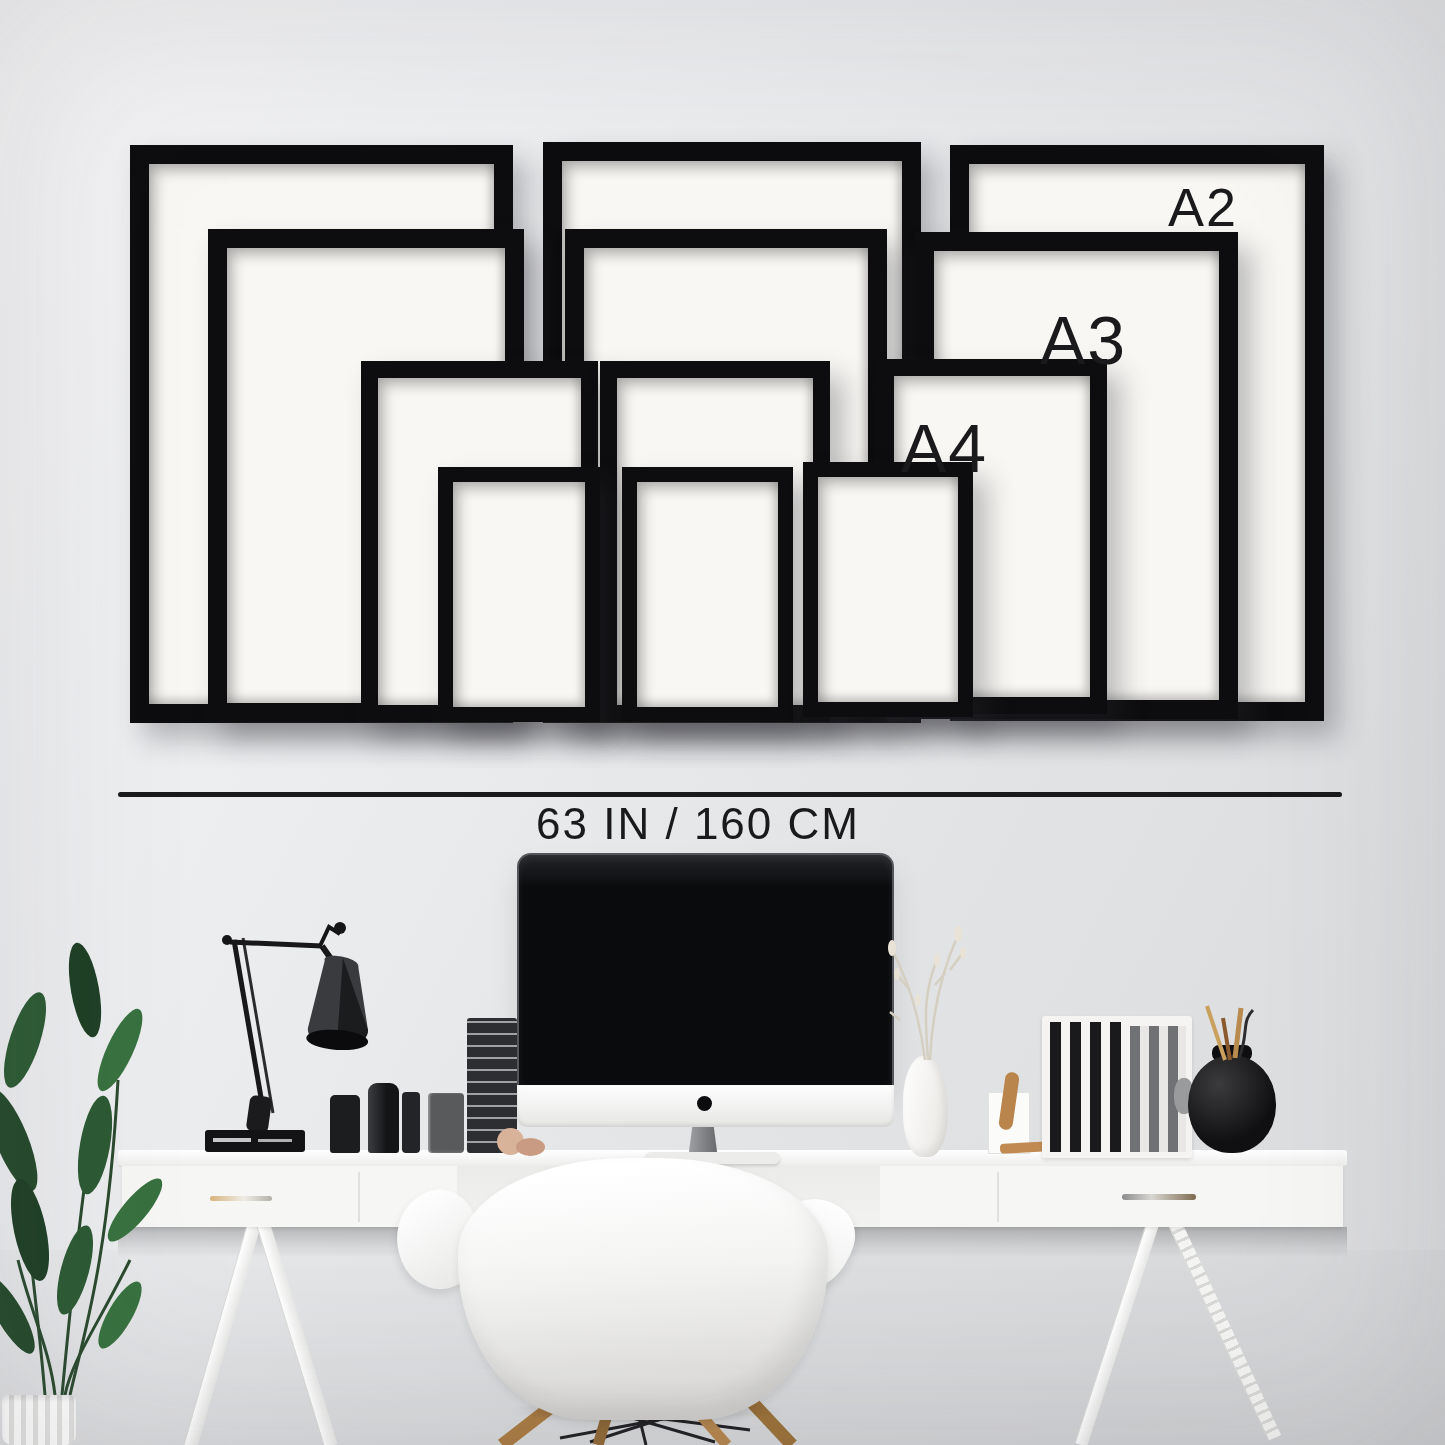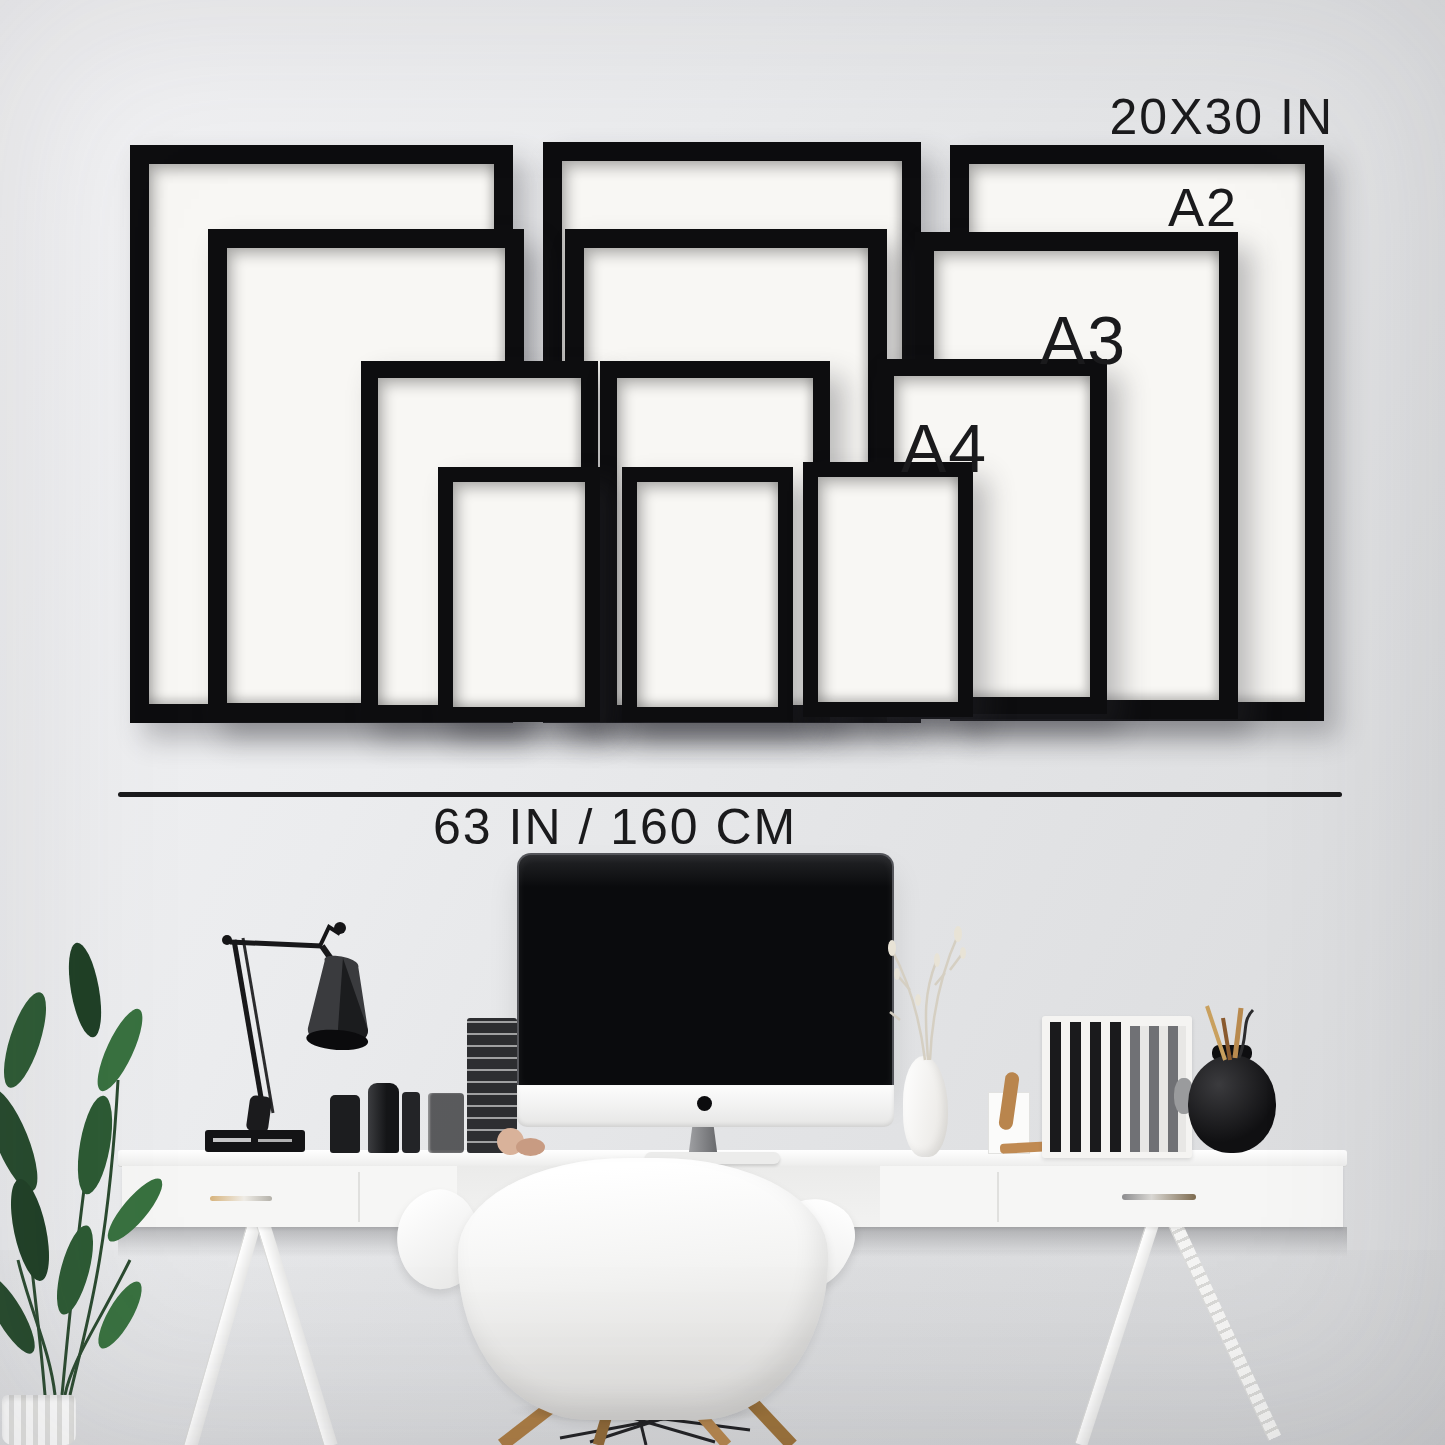--- a/index.html
+++ b/index.html
@@ -102,27 +102,26 @@
   <div class="fr z2" style="left:915px;top:232px;width:323px;height:487px"></div>
 
   <div class="fr b17 z3" style="left:361px;top:361px;width:237px;height:361px"></div>
   <div class="fr b17 z3" style="left:600px;top:361px;width:230px;height:361px"></div>
   <div class="fr b17 z3" style="left:877px;top:359px;width:230px;height:355px"></div>
 
   <div class="fr b15 z4" style="left:438px;top:467px;width:162px;height:255px"></div>
   <div class="fr b15 z4" style="left:622px;top:467px;width:171px;height:255px"></div>
   <div class="fr b15 z4" style="left:803px;top:462px;width:170px;height:255px"></div>
 
-  <div class="lbl" style="left:1098px;top:92px;width:236px;font-size:50px;text-align:right">20X30 IN</div>
   <div class="lbl" style="left:1168px;top:180px;font-size:54px">A2</div>
   <div class="lbl" style="left:1040px;top:306px;font-size:68px">A3</div>
   <div class="lbl" style="left:901px;top:414px;font-size:68px">A4</div>
 
   <div id="divider"></div>
-  <div class="lbl" style="left:433px;top:802px;width:500px;font-size:50px;text-align:left">63 IN / 160 CM</div>
+  <div class="lbl" style="left:448px;top:802px;width:500px;font-size:44px;text-align:center">63 IN / 160 CM</div>
 
   <div class="desk-shadow abs"></div>
   <div class="chair-floor-shadow abs"></div>
   <div class="leg" style="left:247px;top:1224px;transform:rotate(16deg)"></div>
   <div class="leg" style="left:256px;top:1224px;transform:rotate(-17deg)"></div>
   <div class="leg" style="left:1146px;top:1224px;width:12px;transform:rotate(18deg)"></div>
   <div class="leg leg-coil" style="left:1168px;top:1224px;height:236px;transform:rotate(-25deg)"></div>
 
   <div class="desk-top abs"></div>
   <div class="desk-apron abs"></div>

